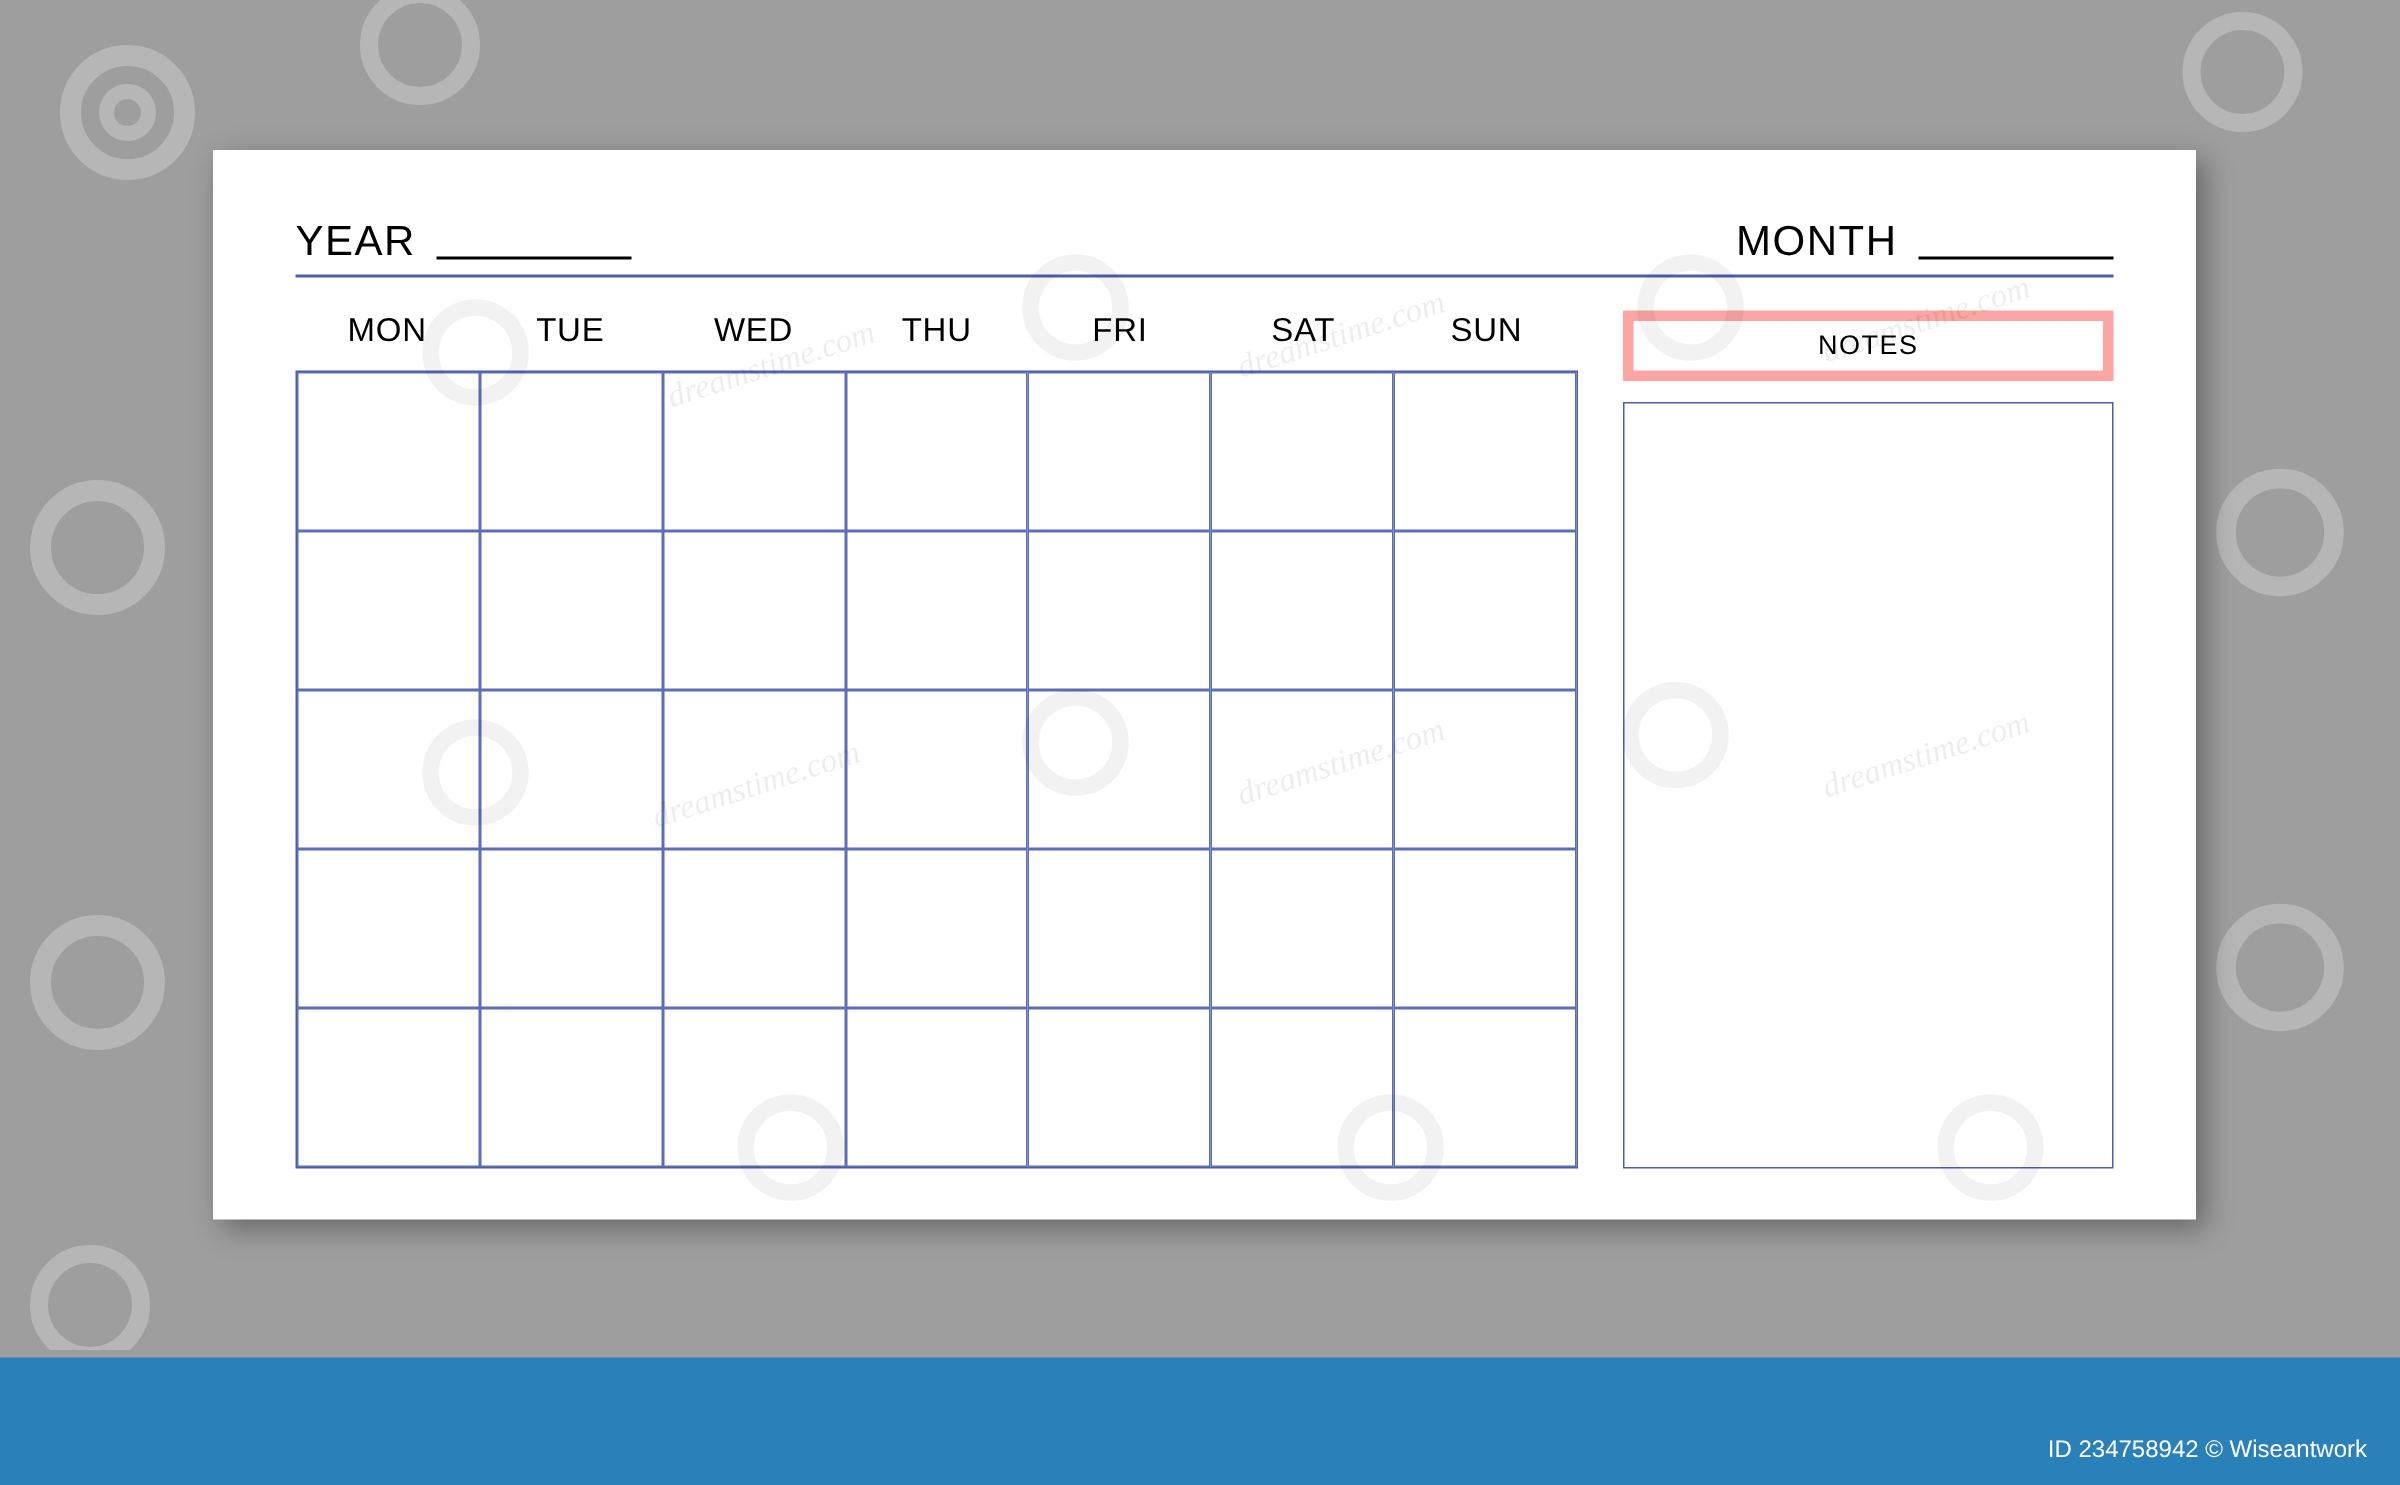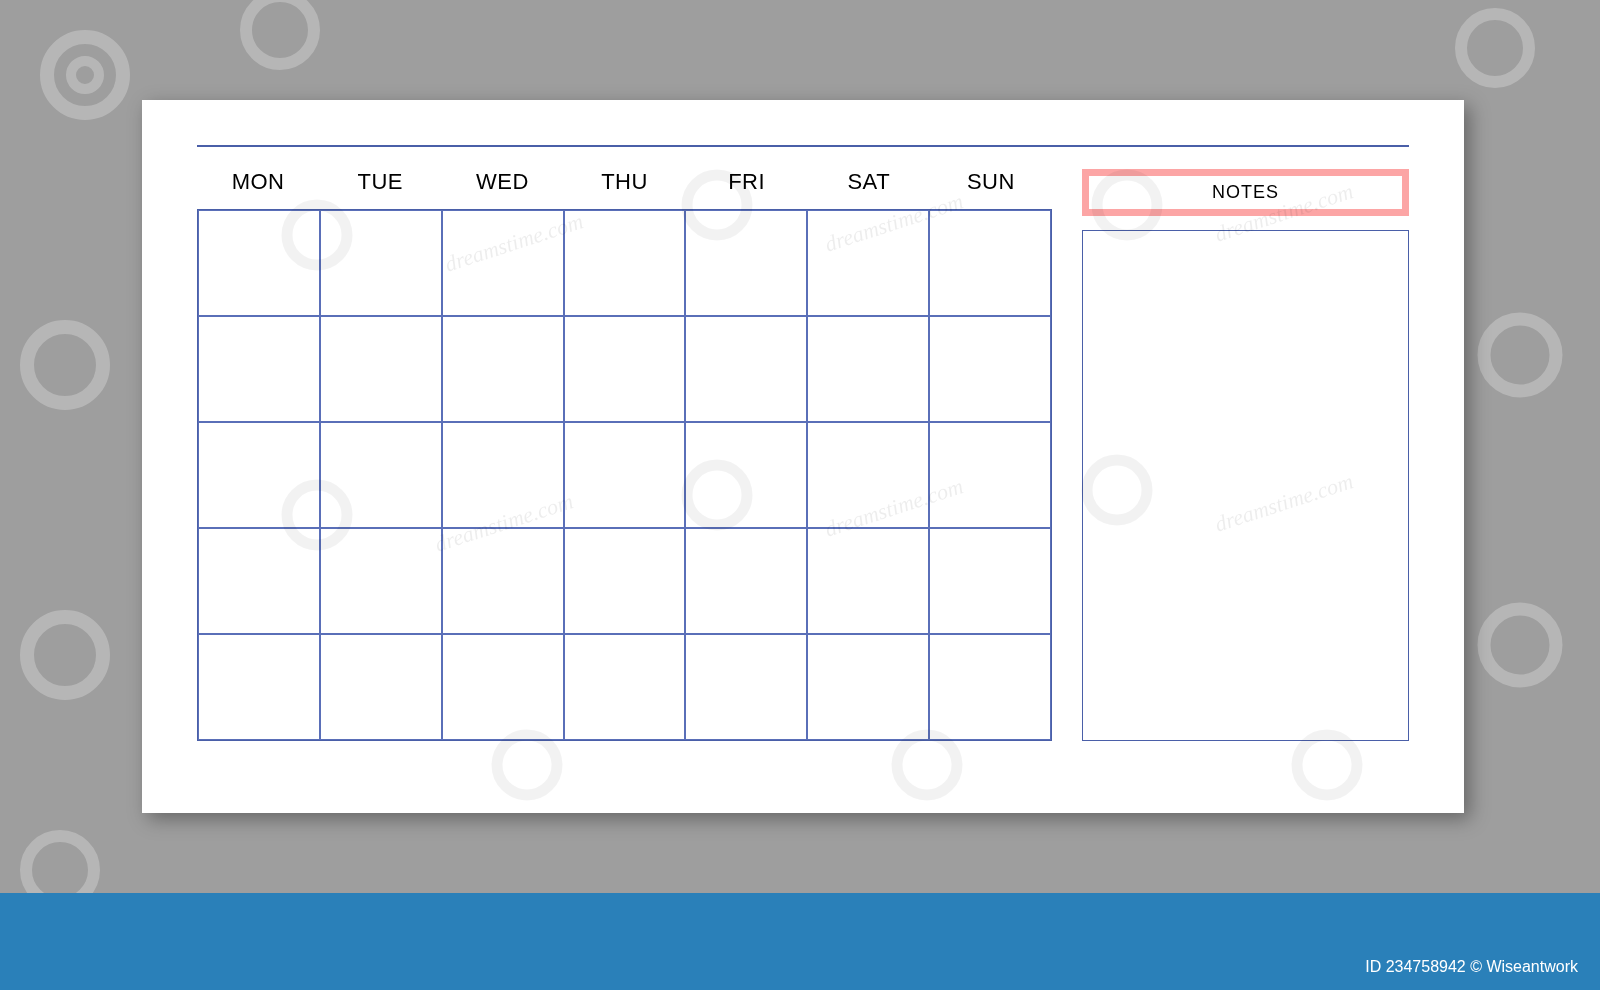--- a/index.html
+++ b/index.html
@@ -13,21 +13,21 @@
       background: #9e9e9e;
       font-family: "Segoe UI", Arial, sans-serif;
       position: relative;
       overflow: hidden;
     }
     .bottom-bar {
       position: absolute;
       bottom: 0;
       left: 0;
       width: 100%;
-      height: 97px;
+      height: 85px;
       background: #2a80b9;
       padding-left: 24px;
     }
     .attribution {
       position: absolute;
       bottom: 14px;
       right: 22px;
       color: #fff;
       font-size: 16px;
       font-weight: 400;
@@ -228,20 +228,30 @@
     <svg width="90" height="90">
         <circle cx="45" cy="45" r="30" fill="none" stroke="rgba(0,0,0,0.05)" stroke-width="11"></circle>
       </svg>
   </div>
   <div class="wm" style="left:1140px; top:620px;">
     <svg width="90" height="90">
         <circle cx="45" cy="45" r="30" fill="none" stroke="rgba(0,0,0,0.05)" stroke-width="11"></circle>
       </svg>
   </div>
 
+  <div class="header-row">
+    <div class="hdr-group">
+      <span class="hdr-label">YEAR</span>
+      <span class="hdr-line"></span>
+    </div>
+    <div class="hdr-group">
+      <span class="hdr-label">MONTH</span>
+      <span class="hdr-line"></span>
+    </div>
+  </div>
 
   <div class="divider"></div>
 
   <div class="content-row">
     <div class="calendar-area">
       <div class="day-headers">
         <div class="day-header">MON</div>
         <div class="day-header">TUE</div>
         <div class="day-header">WED</div>
         <div class="day-header">THU</div>

